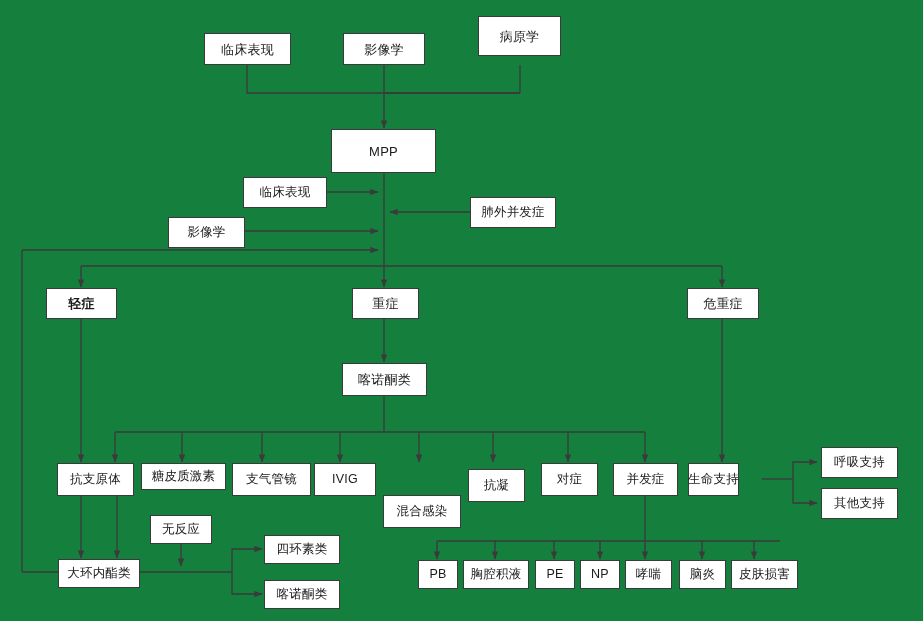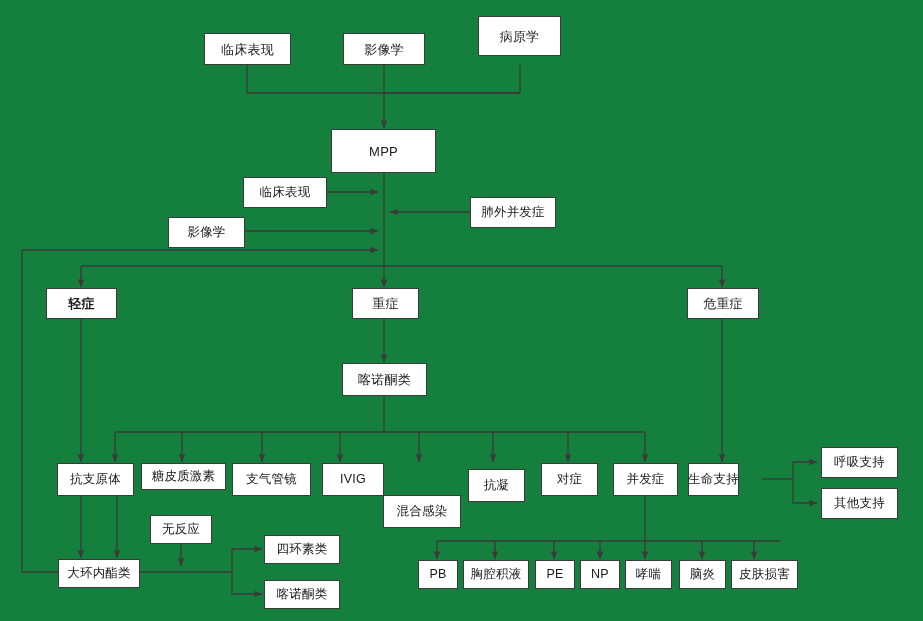--- a/index.html
+++ b/index.html
@@ -126,21 +126,21 @@
 
   <div class="node" style="left:46px;top:288px;width:71px;height:31px;font-weight:bold;">轻症</div>
   <div class="node" style="left:352px;top:288px;width:67px;height:31px;">重症</div>
   <div class="node" style="left:687px;top:288px;width:72px;height:31px;">危重症</div>
 
   <div class="node" style="left:342px;top:363px;width:85px;height:33px;">喀诺酮类</div>
 
   <div class="node small" style="left:57px;top:463px;width:77px;height:33px;">抗支原体</div>
   <div class="node small" style="left:141px;top:463px;width:85px;height:27px;">糖皮质激素</div>
   <div class="node small" style="left:232px;top:463px;width:79px;height:33px;">支气管镜</div>
-  <div class="node small" style="left:322px;top:463px;width:62px;height:33px;">IVIG</div>
+  <div class="node small" style="left:314px;top:463px;width:62px;height:33px;">IVIG</div>
   <div class="node small" style="left:383px;top:463px;width:78px;height:33px;margin-top:32px;">混合感染</div>
   <div class="node small" style="left:468px;top:469px;width:57px;height:33px;">抗凝</div>
   <div class="node small" style="left:541px;top:463px;width:57px;height:33px;">对症</div>
   <div class="node small" style="left:613px;top:463px;width:65px;height:33px;">并发症</div>
   <div class="node small" style="left:688px;top:463px;width:51px;height:33px;">生命支持</div>
 
   <div class="node small" style="left:821px;top:447px;width:77px;height:31px;">呼吸支持</div>
   <div class="node small" style="left:821px;top:488px;width:77px;height:31px;">其他支持</div>
 
   <div class="node small" style="left:58px;top:559px;width:82px;height:29px;">大环内酯类</div>

